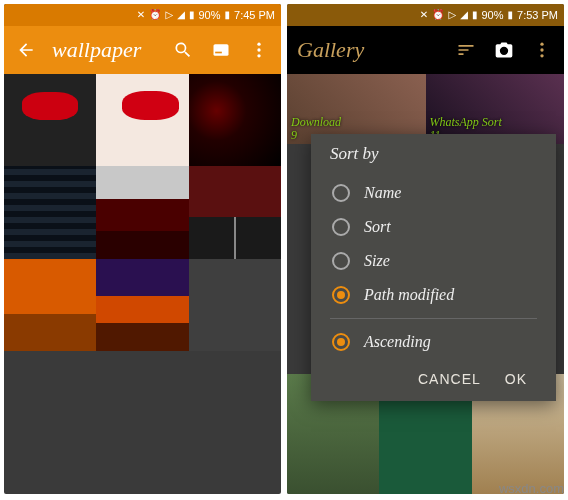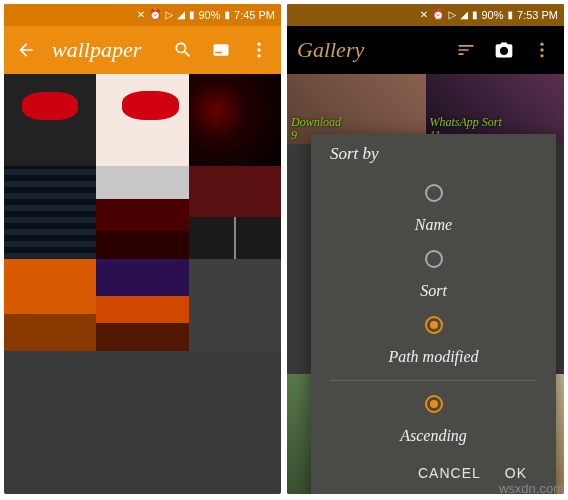--- a/index.html
+++ b/index.html
@@ -37,21 +37,21 @@
 .gridfill{background:#3f3f3f;}
 
 
 .folders{display:flex;position:relative;}
 .folder{flex:1;height:70px;background:#333;position:relative;}
 .folder .fimg{position:absolute;inset:0;background:linear-gradient(45deg,#5a4030,#8a6050);}
 .folder .fimg.b{background:linear-gradient(45deg,#1a1020,#5a3050);}
 .folder .flabel{position:absolute;left:4px;bottom:2px;color:#84cc16;font-size:12px;font-style:italic;font-family:cursive;line-height:1.1;text-shadow:0 0 3px #000;}
 .dialog{position:absolute;left:8px;right:8px;top:130px;background:#4a4a47;color:#eee;padding:10px 19px 4px;box-shadow:0 4px 18px rgba(0,0,0,.5);margin-left:16px;}
 .dialog h3{font-style:italic;font-family:cursive;font-weight:normal;font-size:17px;margin-bottom:12px;}
-.radio-row{display:flex;align-items:center;gap:14px;padding:8px 2px;cursor:pointer;flex-direction:column;}
+.radio-row{display:flex;align-items:center;gap:14px;padding:8px 2px;cursor:pointer;}
 .radio{width:18px;height:18px;border-radius:50%;border:2px solid #aaa;position:relative;flex-shrink:0;}
 .radio.sel{border-color:#ec8d0f;}
 .radio.sel::after{content:"";position:absolute;inset:3px;border-radius:50%;background:#ec8d0f;}
 .rlabel{font-style:italic;font-family:cursive;font-size:16px;}
 .divider{height:1px;background:#666;margin:6px 0;}
 .dlg-actions{display:flex;justify-content:flex-end;gap:24px;padding:12px 10px 10px;}
 .dlg-btn{color:#e8e4dc;font-size:14px;font-family:Liberation Sans, sans-serif;letter-spacing:1px;cursor:pointer;}
 
 .bgimgs{position:absolute;left:0;right:0;bottom:0;height:120px;display:flex;}
 .bgimgs div{flex:1;background:#2a2a2a;}
@@ -181,20 +181,24 @@
     <div id="g1">
           <div class="radio-row">
             <div class="radio"></div>
             <span class="rlabel">Name</span>
           </div>
           <div class="radio-row">
             <div class="radio"></div>
             <span class="rlabel">Sort</span>
           </div>
           <div class="radio-row">
+            <div class="radio"></div>
+            <span class="rlabel">Size</span>
+          </div>
+          <div class="radio-row">
             <div class="radio sel"></div>
             <span class="rlabel">Path modified</span>
           </div>
         </div>
     <div class="divider"></div>
     <div id="g2">
           <div class="radio-row">
             <div class="radio sel"></div>
             <span class="rlabel">Ascending</span>
           </div>

